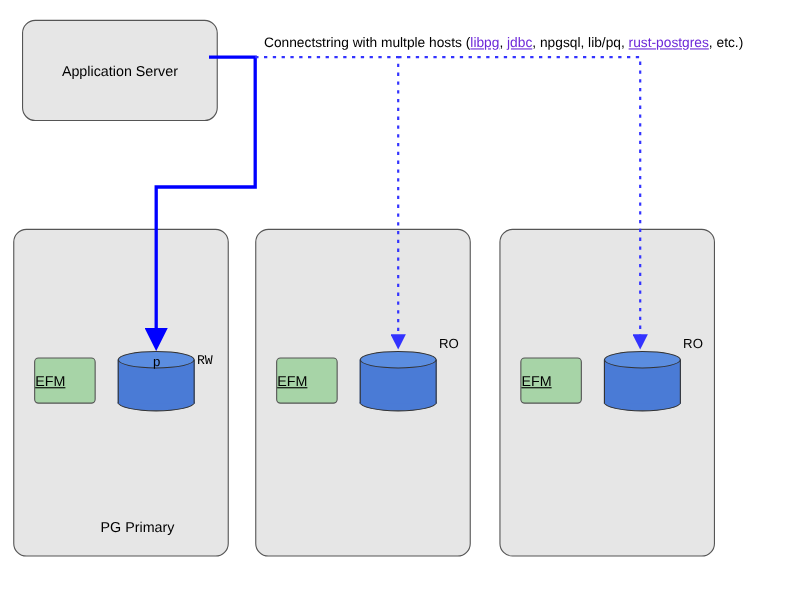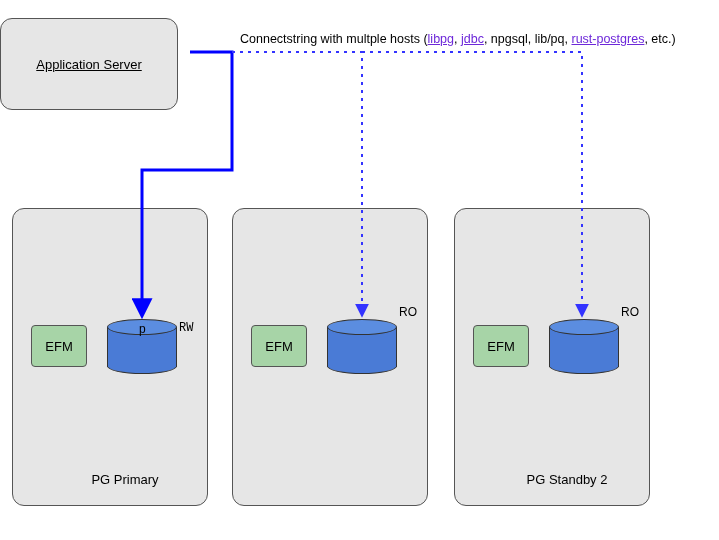--- a/index.html
+++ b/index.html
@@ -21,22 +21,22 @@
       justify-content: center;
       text-align: center;
     }
     .efm-box {
       position: absolute;
       border: 1px solid #555;
       border-radius: 4px;
       background: #a7d4a7;
       display: flex;
       align-items: center;
-      justify-content: center;
       font-size: 13px;
+      text-decoration: underline;
     }
     .cylinder {
       position: absolute;
       width: 70px;
       height: 55px;
     }
     .cylinder .cyl-body {
       position: absolute;
       top: 8px;
       left: 0;
@@ -97,21 +97,21 @@
       left: 0;
       width: 719px;
       height: 540px;
       pointer-events: none;
       z-index: 3;
     }
   </style>
 </head>
 <body>
 
-<div class="box" style="left:0; top:18px; width:178px; height:92px;text-decoration:underline;">
+<div class="box" style="left:20px; top:18px; width:178px; height:92px;">
   <span>Application Server</span>
 </div>
 
 <div class="connstring" style="left:240px; top:32px;">
   <span>Connectstring with multple hosts (</span><a href="#">libpg</a><span>, </span><a href="#">jdbc</a><span>, npgsql, lib/pq, </span><a href="#">rust-postgres</a><span>, etc.)</span>
 </div>
 
 <div class="box" style="left:12px; top:208px; width:196px; height:298px;">
   <div class="efm-box" style="left:18px; top:116px; width:56px; height:42px;">
     <span>EFM</span>
@@ -141,21 +141,20 @@
 <div class="box" style="left:454px; top:208px; width:196px; height:298px;">
   <div class="efm-box" style="left:18px; top:116px; width:56px; height:42px;">
     <span>EFM</span>
   </div>
   <div class="cylinder" style="left:94px; top:110px;">
     <div class="cyl-body"></div>
     <div class="cyl-top"></div>
     <div class="cyl-bottom"></div>
   </div>
   <span class="label-small" style="left:166px; top:96px;">RO</span>
-  <div class="node-title">PG Standby 2</div>
 </div>
 
 <svg class="conn">
   <defs>
     <marker id="arrow-solid" viewBox="0 0 10 10" refX="8" refY="5" markerWidth="7" markerHeight="7" orient="auto">
       <path d="M 0 0 L 10 5 L 0 10 z" fill="#0000ff"></path>
     </marker>
     <marker id="arrow-dotted" viewBox="0 0 10 10" refX="8" refY="5" markerWidth="7" markerHeight="7" orient="auto">
       <path d="M 0 0 L 10 5 L 0 10 z" fill="#3333ff"></path>
     </marker>

